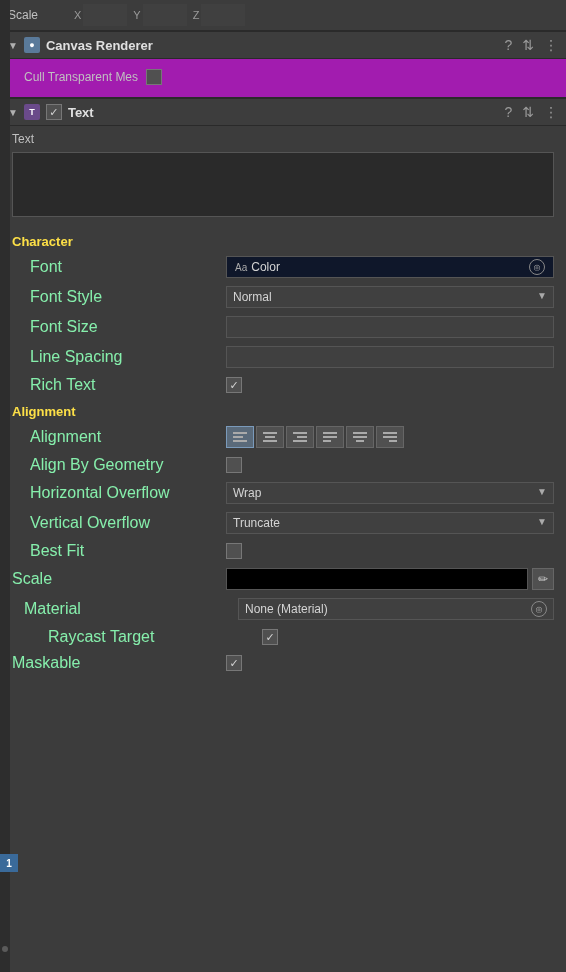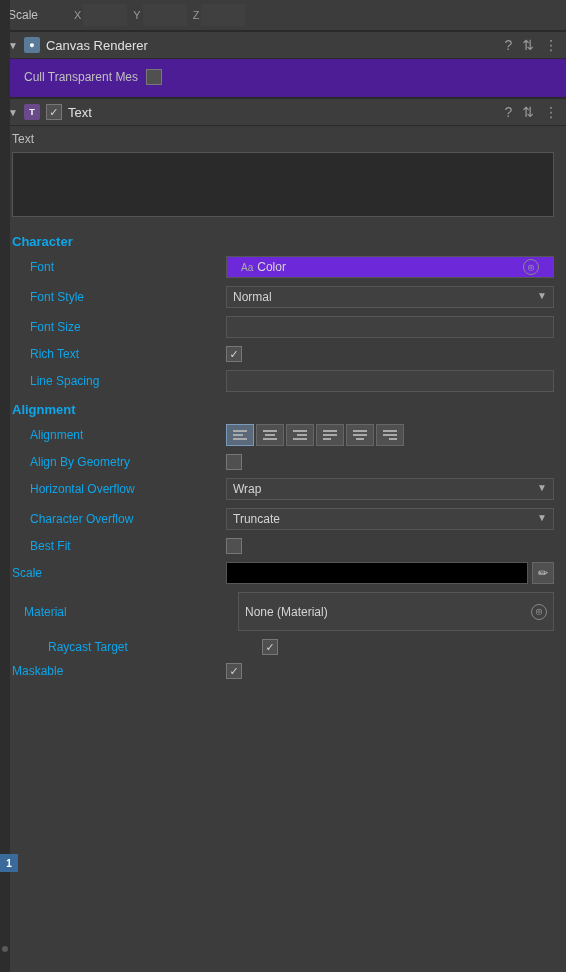--- a/index.html
+++ b/index.html
@@ -70,35 +70,35 @@
       width: 16px;
       height: 16px;
       display: flex;
       align-items: center;
       justify-content: center;
     }
     .section-header .title {
       flex: 1;
       font-size: 13px;
       color: #e0e0e0;
-      font-weight: normal;
+      font-weight: bold;
     }
     .section-header .header-icons {
       display: flex;
       gap: 10px;
       color: #9a9a9a;
     }
     .section-header .header-icons span {
       cursor: pointer;
       font-size: 14px;
     }
 
     
     .component-body {
-      background: #4c1d95;
+      background: #a21caf;
       padding: 6px 12px;
       border-bottom: 1px solid #2a2a2a;
     }
 
     
     .text-section {
       background: #3c3c3c;
     }
     .text-label {
       padding: 6px 12px 3px 12px;
@@ -116,37 +116,37 @@
       color: #d4d4d4;
       padding: 4px;
       font-size: 12px;
       resize: none;
       outline: none;
     }
 
     
     .sub-section-label {
       padding: 6px 12px 3px 12px;
-      color: #0ea5e9;
+      color: #fde047;
       font-size: 13px;
       font-weight: bold;
     }
 
     
     .prop-row {
       display: flex;
       align-items: center;
       padding: 4px 12px;
       gap: 4px;
     }
     .prop-label {
       flex: 0 0 210px;
       padding-left: 18px;
-      color: #0ea5e9;
-      font-size: 12px;
+      color: #86efac;
+      font-size: 16px;
     }
     .prop-value {
       flex: 1;
     }
 
     
     .dropdown {
       width: 100%;
       background: #404040;
       border: 1px solid #555;
@@ -171,24 +171,24 @@
       color: #d4d4d4;
       padding: 3px 6px;
       font-size: 12px;
       outline: none;
       height: 22px;
     }
 
     
     .font-field {
       width: 100%;
-      background: #6d28d9;
+      background: #0f172a;
       border: 1px solid #555;
       color: #d4d4d4;
-      padding: 3px 14px;
+      padding: 3px 8px;
       font-size: 12px;
       display: flex;
       align-items: center;
       justify-content: space-between;
       height: 22px;
       gap: 4px;
     }
     .font-field .font-icon {
       font-size: 10px;
       color: #aaa;
@@ -279,21 +279,21 @@
     .material-field {
       width: 100%;
       background: #404040;
       border: 1px solid #555;
       color: #d4d4d4;
       padding: 3px 6px;
       font-size: 12px;
       display: flex;
       align-items: center;
       justify-content: space-between;
-      height: 39px;
+      height: 22px;
     }
     .material-field .target-icon {
       width: 16px;
       height: 16px;
       border: 1px solid #888;
       border-radius: 50%;
       display: flex;
       align-items: center;
       justify-content: center;
       font-size: 8px;
@@ -464,30 +464,30 @@
   </div>
 
   <div class="prop-row">
     <span class="prop-label">Font Size</span>
     <div class="prop-value">
       <input type="text" class="text-input" style="">
     </div>
   </div>
 
   <div class="prop-row">
+    <span class="prop-label">Line Spacing</span>
+    <div class="prop-value">
+      <input type="text" class="text-input" style="">
+    </div>
+  </div>
+
+  <div class="prop-row">
     <span class="prop-label">Rich Text</span>
     <div class="prop-value">
       <div class="checkbox-wrap checked"></div>
-    </div>
-  </div>
-
-  <div class="prop-row">
-    <span class="prop-label">Line Spacing</span>
-    <div class="prop-value">
-      <input type="text" class="text-input" style="">
     </div>
   </div>
 
   <div class="sub-section-label">Alignment</div>
 
   <div class="prop-row">
     <span class="prop-label">Alignment</span>
     <div class="prop-value">
       <div class="align-buttons">
         <div class="align-btn active" title="Left">
@@ -547,21 +547,21 @@
     <span class="prop-label">Horizontal Overflow</span>
     <div class="prop-value">
       <div class="dropdown">
         <span>Wrap</span>
         <span class="arrow">▼</span>
       </div>
     </div>
   </div>
 
   <div class="prop-row">
-    <span class="prop-label">Character Overflow</span>
+    <span class="prop-label">Vertical Overflow</span>
     <div class="prop-value">
       <div class="dropdown">
         <span>Truncate</span>
         <span class="arrow">▼</span>
       </div>
     </div>
   </div>
 
   <div class="prop-row">
     <span class="prop-label">Best Fit</span>

